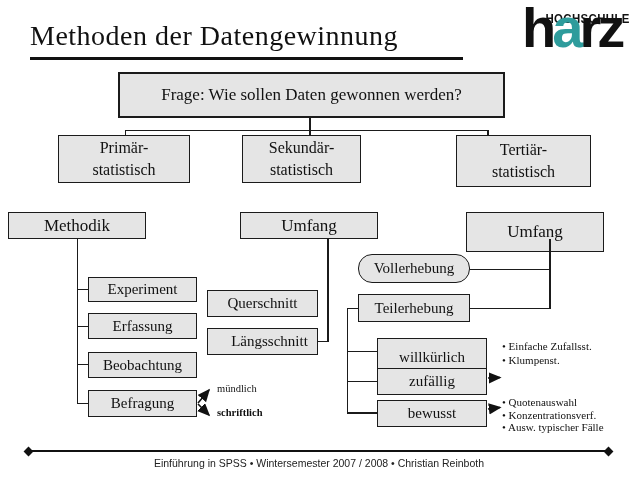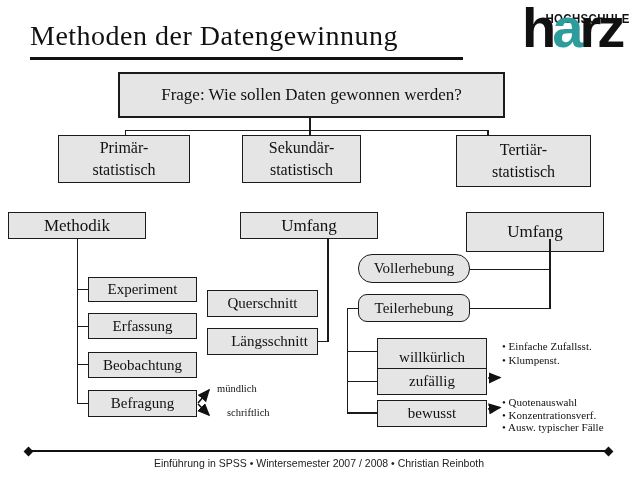--- a/index.html
+++ b/index.html
@@ -75,34 +75,34 @@
 <div class="ln" style="left:76.5px;top:325.5px;width:12px;height:1.5px;"></div>
 <div class="ln" style="left:76.5px;top:363.5px;width:12px;height:1.5px;"></div>
 <div class="ln" style="left:76.5px;top:402.5px;width:12px;height:1.5px;"></div>
 
 <div class="box fs15" style="left:88px;top:277px;width:109px;height:25px;">Experiment</div>
 <div class="box fs15" style="left:88px;top:313px;width:109px;height:26px;">Erfassung</div>
 <div class="box fs15" style="left:88px;top:352px;width:109px;height:26px;">Beobachtung</div>
 <div class="box fs15" style="left:88px;top:390px;width:109px;height:27px;">Befragung</div>
 
 <div class="mode-label" style="left:217px;top:383px;">mündlich</div>
-<div class="mode-label" style="left:227px;top:407px;">schriftlich</div>
+<div class="mode-label" style="left:217px;top:407px;font-weight:bold;">schriftlich</div>
 
 <div class="ln" style="left:327px;top:239px;width:1.5px;height:103px;"></div>
 <div class="ln" style="left:317px;top:340.5px;width:11.5px;height:1.5px;"></div>
 
 <div class="box fs15" style="left:207px;top:290px;width:111px;height:27px;">Querschnitt</div>
 <div class="box fs15" style="left:207px;top:328px;width:111px;height:27px;padding-left:14px;">Längsschnitt</div>
 
 <div class="ln" style="left:549px;top:239px;width:1.5px;height:70px;"></div>
 <div class="ln" style="left:470px;top:268.5px;width:80px;height:1.5px;"></div>
 <div class="ln" style="left:470px;top:307.5px;width:80.5px;height:1.5px;"></div>
 
 <div class="box fs15" style="left:358px;top:254px;width:112px;height:29px;border-radius:14px;">Vollerhebung</div>
-<div class="box fs15" style="left:358px;top:294px;width:112px;height:28px;border-radius:9px;">Teilerhebung</div>
+<div class="box fs15" style="left:358px;top:294px;width:112px;height:28px;">Teilerhebung</div>
 
 <div class="ln" style="left:347px;top:307.5px;width:11px;height:1.5px;"></div>
 <div class="ln" style="left:346.5px;top:307.5px;width:1.5px;height:106px;"></div>
 <div class="ln" style="left:346.5px;top:350.5px;width:30.5px;height:1.5px;"></div>
 <div class="ln" style="left:346.5px;top:380.5px;width:30.5px;height:1.5px;"></div>
 <div class="ln" style="left:346.5px;top:412px;width:30.5px;height:1.5px;"></div>
 
 <div class="box fs15" style="left:377px;top:338px;width:110px;height:38px;">willkürlich</div>
 <div class="box fs15" style="left:377px;top:368px;width:110px;height:27px;">zufällig</div>
 <div class="box fs15" style="left:377px;top:400px;width:110px;height:27px;">bewusst</div>

